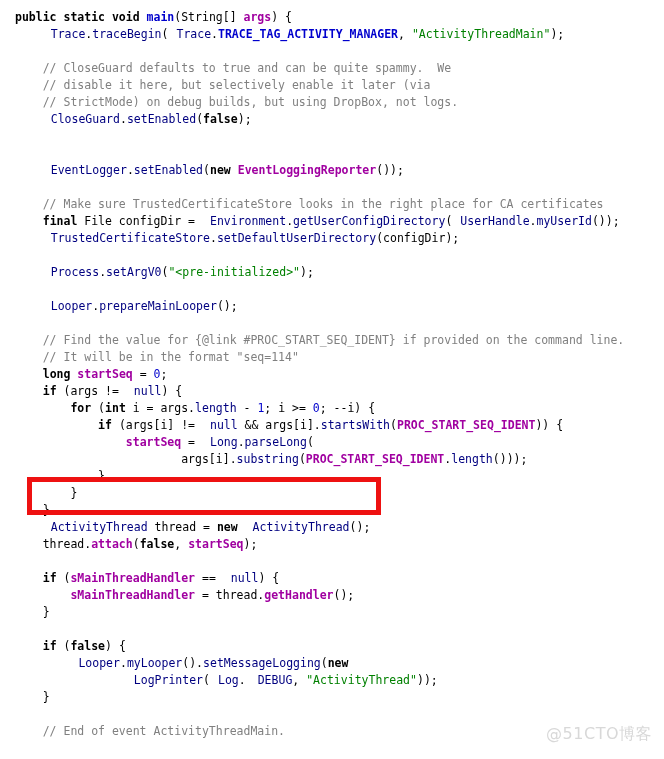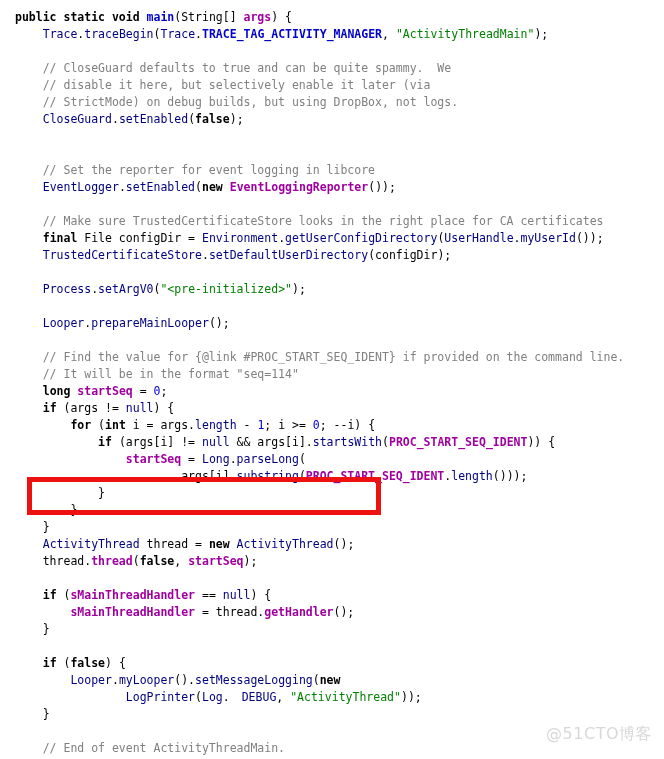--- a/index.html
+++ b/index.html
@@ -32,21 +32,21 @@
     font-family: "DejaVu Sans Mono", "Liberation Mono", monospace;
     letter-spacing: 0px;
   }
   .tok { white-space: pre; }
   
   .kw      { color: #000000; font-weight: bold; }      
   .plain   { color: #000000; }
   .cmt     { color: #808080; }                          
   .str     { color: #008000; }                          
   .num     { color: #0000cd; }                          
-  .type    { color: #000080; }                          
+  .type    { color: #000080; margin-left: 8px; }                          
   .field   { color: #000080; margin-left: 12px; }                          
   .mth     { color: #000080; }                          
   .mthb    { color: #a000a0; font-weight: bold; }       
   .cst     { color: #a000a0; font-weight: bold; }       
   .var     { color: #a000a0; font-weight: bold; }       
   .bluebold{ color: #0000cd; font-weight: bold; }       
 
   
   #highlight-box {
     position: absolute;
@@ -75,21 +75,20 @@
 <div id="code-root">
     <div class="code-line"><span class="tok kw">public static void </span><span class="tok bluebold">main</span><span class="tok plain">(String[] </span><span class="tok var">args</span><span class="tok plain">) {</span></div>
     <div class="code-line"><span class="tok plain">    </span><span class="tok type">Trace</span><span class="tok plain">.</span><span class="tok mth">traceBegin</span><span class="tok plain">(</span><span class="tok type">Trace</span><span class="tok plain">.</span><span class="tok bluebold">TRACE_TAG_ACTIVITY_MANAGER</span><span class="tok plain">, </span><span class="tok str">"ActivityThreadMain"</span><span class="tok plain">);</span></div>
     <div class="code-line">&nbsp;</div>
     <div class="code-line"><span class="tok cmt">    // CloseGuard defaults to true and can be quite spammy.  We</span></div>
     <div class="code-line"><span class="tok cmt">    // disable it here, but selectively enable it later (via</span></div>
     <div class="code-line"><span class="tok cmt">    // StrictMode) on debug builds, but using DropBox, not logs.</span></div>
     <div class="code-line"><span class="tok plain">    </span><span class="tok type">CloseGuard</span><span class="tok plain">.</span><span class="tok mth">setEnabled</span><span class="tok plain">(</span><span class="tok kw">false</span><span class="tok plain">);</span></div>
     <div class="code-line">&nbsp;</div>
     <div class="code-line">&nbsp;</div>
-    <div class="code-line"><span class="tok cmt">    // Set the reporter for event logging in libcore</span></div>
     <div class="code-line"><span class="tok plain">    </span><span class="tok type">EventLogger</span><span class="tok plain">.</span><span class="tok mth">setEnabled</span><span class="tok plain">(</span><span class="tok kw">new</span><span class="tok plain"> </span><span class="tok cst">EventLoggingReporter</span><span class="tok plain">());</span></div>
     <div class="code-line">&nbsp;</div>
     <div class="code-line"><span class="tok cmt">    // Make sure TrustedCertificateStore looks in the right place for CA certificates</span></div>
     <div class="code-line"><span class="tok plain">    </span><span class="tok kw">final</span><span class="tok plain"> File configDir = </span><span class="tok type">Environment</span><span class="tok plain">.</span><span class="tok mth">getUserConfigDirectory</span><span class="tok plain">(</span><span class="tok type">UserHandle</span><span class="tok plain">.</span><span class="tok mth">myUserId</span><span class="tok plain">());</span></div>
     <div class="code-line"><span class="tok plain">    </span><span class="tok type">TrustedCertificateStore</span><span class="tok plain">.</span><span class="tok mth">setDefaultUserDirectory</span><span class="tok plain">(configDir);</span></div>
     <div class="code-line">&nbsp;</div>
     <div class="code-line"><span class="tok plain">    </span><span class="tok type">Process</span><span class="tok plain">.</span><span class="tok mth">setArgV0</span><span class="tok plain">(</span><span class="tok str">"&lt;pre-initialized&gt;"</span><span class="tok plain">);</span></div>
     <div class="code-line">&nbsp;</div>
     <div class="code-line"><span class="tok plain">    </span><span class="tok type">Looper</span><span class="tok plain">.</span><span class="tok mth">prepareMainLooper</span><span class="tok plain">();</span></div>
     <div class="code-line">&nbsp;</div>
@@ -98,21 +97,21 @@
     <div class="code-line"><span class="tok plain">    </span><span class="tok kw">long</span><span class="tok plain"> </span><span class="tok var">startSeq</span><span class="tok plain"> = </span><span class="tok num">0</span><span class="tok plain">;</span></div>
     <div class="code-line"><span class="tok plain">    </span><span class="tok kw">if</span><span class="tok plain"> (args != </span><span class="tok type">null</span><span class="tok plain">) {</span></div>
     <div class="code-line"><span class="tok plain">        </span><span class="tok kw">for</span><span class="tok plain"> (</span><span class="tok kw">int</span><span class="tok plain"> i = args.</span><span class="tok mth">length</span><span class="tok plain"> - </span><span class="tok num">1</span><span class="tok plain">; i &gt;= </span><span class="tok num">0</span><span class="tok plain">; --i) {</span></div>
     <div class="code-line"><span class="tok plain">            </span><span class="tok kw">if</span><span class="tok plain"> (args[i] != </span><span class="tok type">null</span><span class="tok plain"> &amp;&amp; args[i].</span><span class="tok mth">startsWith</span><span class="tok plain">(</span><span class="tok cst">PROC_START_SEQ_IDENT</span><span class="tok plain">)) {</span></div>
     <div class="code-line"><span class="tok plain">                </span><span class="tok var">startSeq</span><span class="tok plain"> = </span><span class="tok type">Long</span><span class="tok plain">.</span><span class="tok mth">parseLong</span><span class="tok plain">(</span></div>
     <div class="code-line"><span class="tok plain">                        args[i].</span><span class="tok mth">substring</span><span class="tok plain">(</span><span class="tok cst">PROC_START_SEQ_IDENT</span><span class="tok plain">.</span><span class="tok mth">length</span><span class="tok plain">()));</span></div>
     <div class="code-line"><span class="tok plain">            }</span></div>
     <div class="code-line"><span class="tok plain">        }</span></div>
     <div class="code-line"><span class="tok plain">    }</span></div>
     <div class="code-line"><span class="tok plain">    </span><span class="tok type">ActivityThread</span><span class="tok plain"> thread = </span><span class="tok kw">new</span><span class="tok plain"> </span><span class="tok type">ActivityThread</span><span class="tok plain">();</span></div>
-    <div class="code-line"><span class="tok plain">    thread.</span><span class="tok mthb">thread</span><span class="tok plain">(</span><span class="tok kw">false</span><span class="tok plain">, </span><span class="tok var">startSeq</span><span class="tok plain">);</span></div>
+    <div class="code-line"><span class="tok plain">    thread.</span><span class="tok mthb">attach</span><span class="tok plain">(</span><span class="tok kw">false</span><span class="tok plain">, </span><span class="tok var">startSeq</span><span class="tok plain">);</span></div>
     <div class="code-line">&nbsp;</div>
     <div class="code-line"><span class="tok plain">    </span><span class="tok kw">if</span><span class="tok plain"> (</span><span class="tok var">sMainThreadHandler</span><span class="tok plain"> == </span><span class="tok type">null</span><span class="tok plain">) {</span></div>
     <div class="code-line"><span class="tok plain">        </span><span class="tok var">sMainThreadHandler</span><span class="tok plain"> = thread.</span><span class="tok mthb">getHandler</span><span class="tok plain">();</span></div>
     <div class="code-line"><span class="tok plain">    }</span></div>
     <div class="code-line">&nbsp;</div>
     <div class="code-line"><span class="tok plain">    </span><span class="tok kw">if</span><span class="tok plain"> (</span><span class="tok kw">false</span><span class="tok plain">) {</span></div>
     <div class="code-line"><span class="tok plain">        </span><span class="tok type">Looper</span><span class="tok plain">.</span><span class="tok mth">myLooper</span><span class="tok plain">().</span><span class="tok mth">setMessageLogging</span><span class="tok plain">(</span><span class="tok kw">new</span></div>
     <div class="code-line"><span class="tok plain">                </span><span class="tok type">LogPrinter</span><span class="tok plain">(</span><span class="tok type">Log</span><span class="tok plain">.</span><span class="tok field">DEBUG</span><span class="tok plain">, </span><span class="tok str">"ActivityThread"</span><span class="tok plain">));</span></div>
     <div class="code-line"><span class="tok plain">    }</span></div>
     <div class="code-line">&nbsp;</div>

